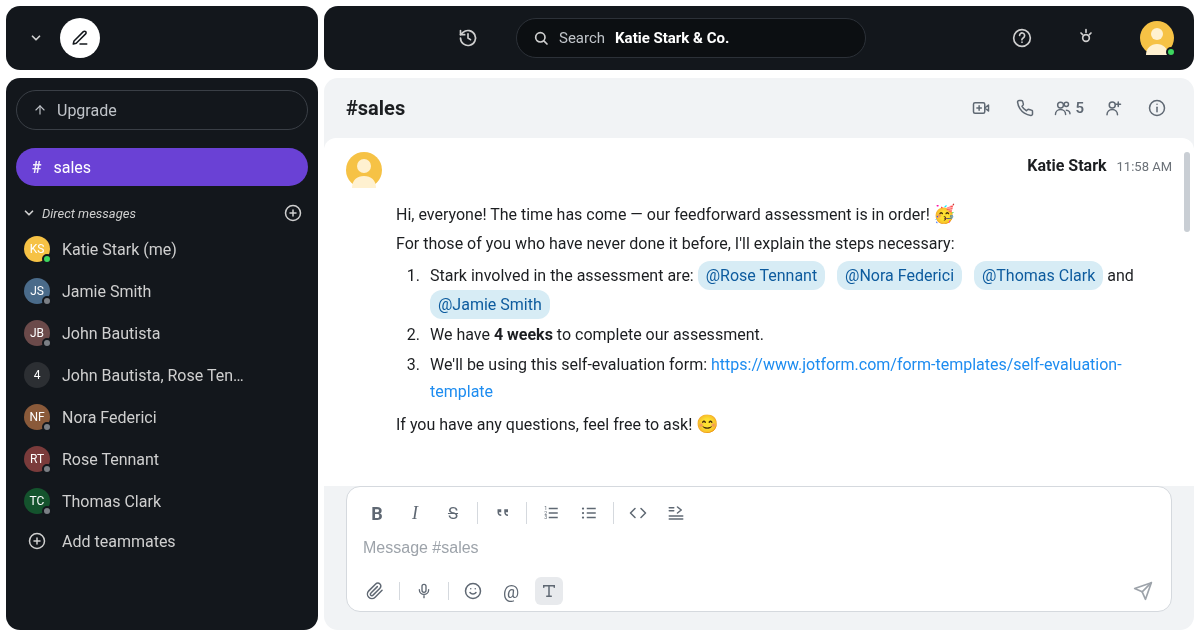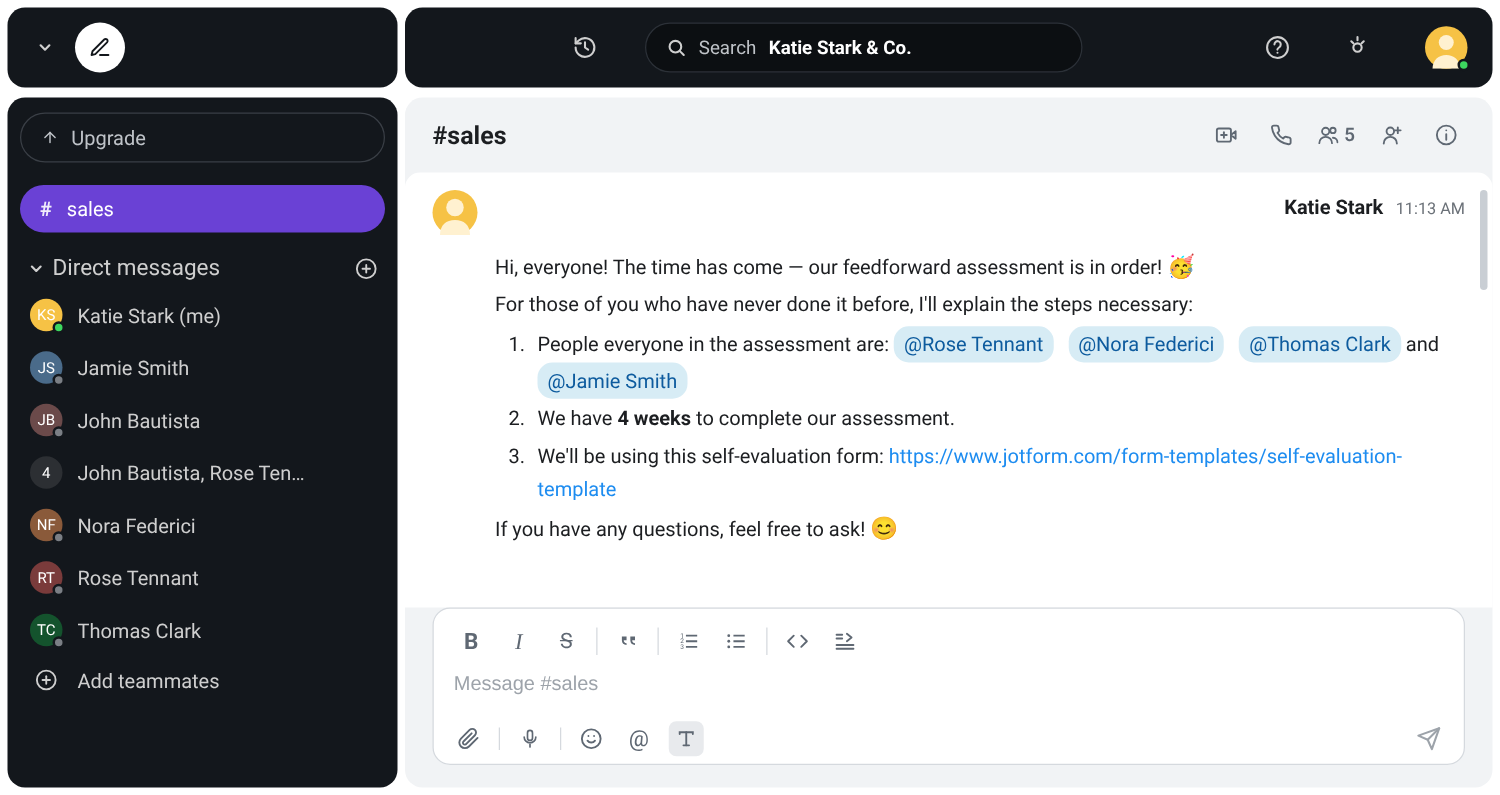--- a/index.html
+++ b/index.html
@@ -8,21 +8,21 @@
   
   .sidebar { width: 324px; background: #fff; display: flex; flex-direction: column; gap: 8px; padding: 6px; }
   .ws-header { background: #13171c; color: #fff; border-radius: 14px; height: 64px; display: flex; align-items: center; padding: 0 16px; gap: 10px; }
   .ws-title { font-size: 22px; font-weight: 700; flex: 1; white-space: nowrap; overflow: hidden; text-overflow: ellipsis; }
   .ws-chevron { display:flex; align-items:center; justify-content:center; width:28px; height:28px; }
   .ws-compose { width: 40px; height: 40px; background: #fff; border-radius: 50%; display: flex; align-items: center; justify-content: center; }
   .nav-box { background: #13171c; border-radius: 14px; flex: 1; padding: 12px 10px; color: #cfcfcf; display: flex; flex-direction: column; }
   .upgrade { border: 1px solid #3a3f46; border-radius: 22px; height: 40px; display: flex; align-items: center; padding: 0 16px; gap: 10px; color: #bfc3c8; font-size: 16px; cursor: pointer; text-align: right; }
   .channel-pill { margin-top: 18px; background: #6a41d5; color: #fff; border-radius: 22px; height: 38px; display: flex; align-items: center; padding: 0 16px; gap: 12px; font-size: 16px; cursor: pointer; }
   .hash { font-weight: 700; opacity: 0.9; }
-  .section-label { margin-top: 18px; display: flex; align-items: center; padding: 0 6px; color: #cfcfcf; font-size: 18px; }
+  .section-label { margin-top: 18px; display: flex; align-items: center; padding: 0 6px; color: #cfcfcf; font-size: 13px; font-style: italic; }
   .section-label .sp { flex:1; }
   .dm-list { margin-top: 8px; display: flex; flex-direction: column; gap: 4px; }
   .dm-item { display: flex; align-items: center; gap: 12px; padding: 6px 8px; border-radius: 8px; cursor: pointer; color: #cfcfcf; font-size: 16px; white-space: nowrap; overflow: hidden; text-overflow: ellipsis; }
   .avatar { width: 26px; height: 26px; border-radius: 50%; display: inline-flex; align-items: center; justify-content: center; color: #fff; font-size: 12px; flex-shrink: 0; position: relative; }
   .avatar.big { width: 36px; height: 36px; font-size: 14px; }
   .status-dot { position:absolute; bottom:-2px; right:-2px; width:10px; height:10px; border-radius:50%; border:2px solid #13171c; }
   .status-online { background:#3dd65f; }
   .status-away { background:#7b7f85; }
   .add-team { display: flex; align-items: center; gap: 12px; padding: 8px; color: #cfcfcf; font-size: 16px; cursor: pointer; }
   .plus-circle { width:26px; height:26px; border-radius:50%; display:flex; align-items:center; justify-content:center; color:#cfcfcf; }
@@ -250,28 +250,28 @@
         <div class="msg">
           <div class="avatar big" style="background:#f6c245;">
              <svg width="36" height="36" viewBox="0 0 36 36">
                 <circle cx="18" cy="14" r="7" fill="#fff1d0"></circle>
                 <path d="M6 36c0-8 5-12 12-12s12 4 12 12" fill="#fff1d0"></path>
               </svg>
           </div>
           <div class="msg-body">
             <div class="msg-head">
               <span class="msg-author">Katie Stark</span>
-              <span class="msg-time">11:13 AM</span>
+              <span class="msg-time">11:58 AM</span>
             </div>
             <div>
               <span>Hi, everyone! The time has come — our feedforward assessment is in order! </span><span class="emoji">🥳</span><br>
               <span>For those of you who have never done it before, I'll explain the steps necessary:</span>
               <ol class="steps">
                 <li>
-                  <span>People everyone in the assessment are: </span>
+                  <span>Stark involved in the assessment are: </span>
                   <span class="mention">@Rose Tennant</span>
                   &nbsp;
                   <span class="mention">@Nora Federici</span>
                   &nbsp;
                   <span class="mention">@Thomas Clark</span>
                   <span> and </span>
                   <span class="mention">@Jamie Smith</span>
                 </li>
                 <li>
                   <span>We have </span><b>4 weeks</b><span> to complete our assessment.</span>

